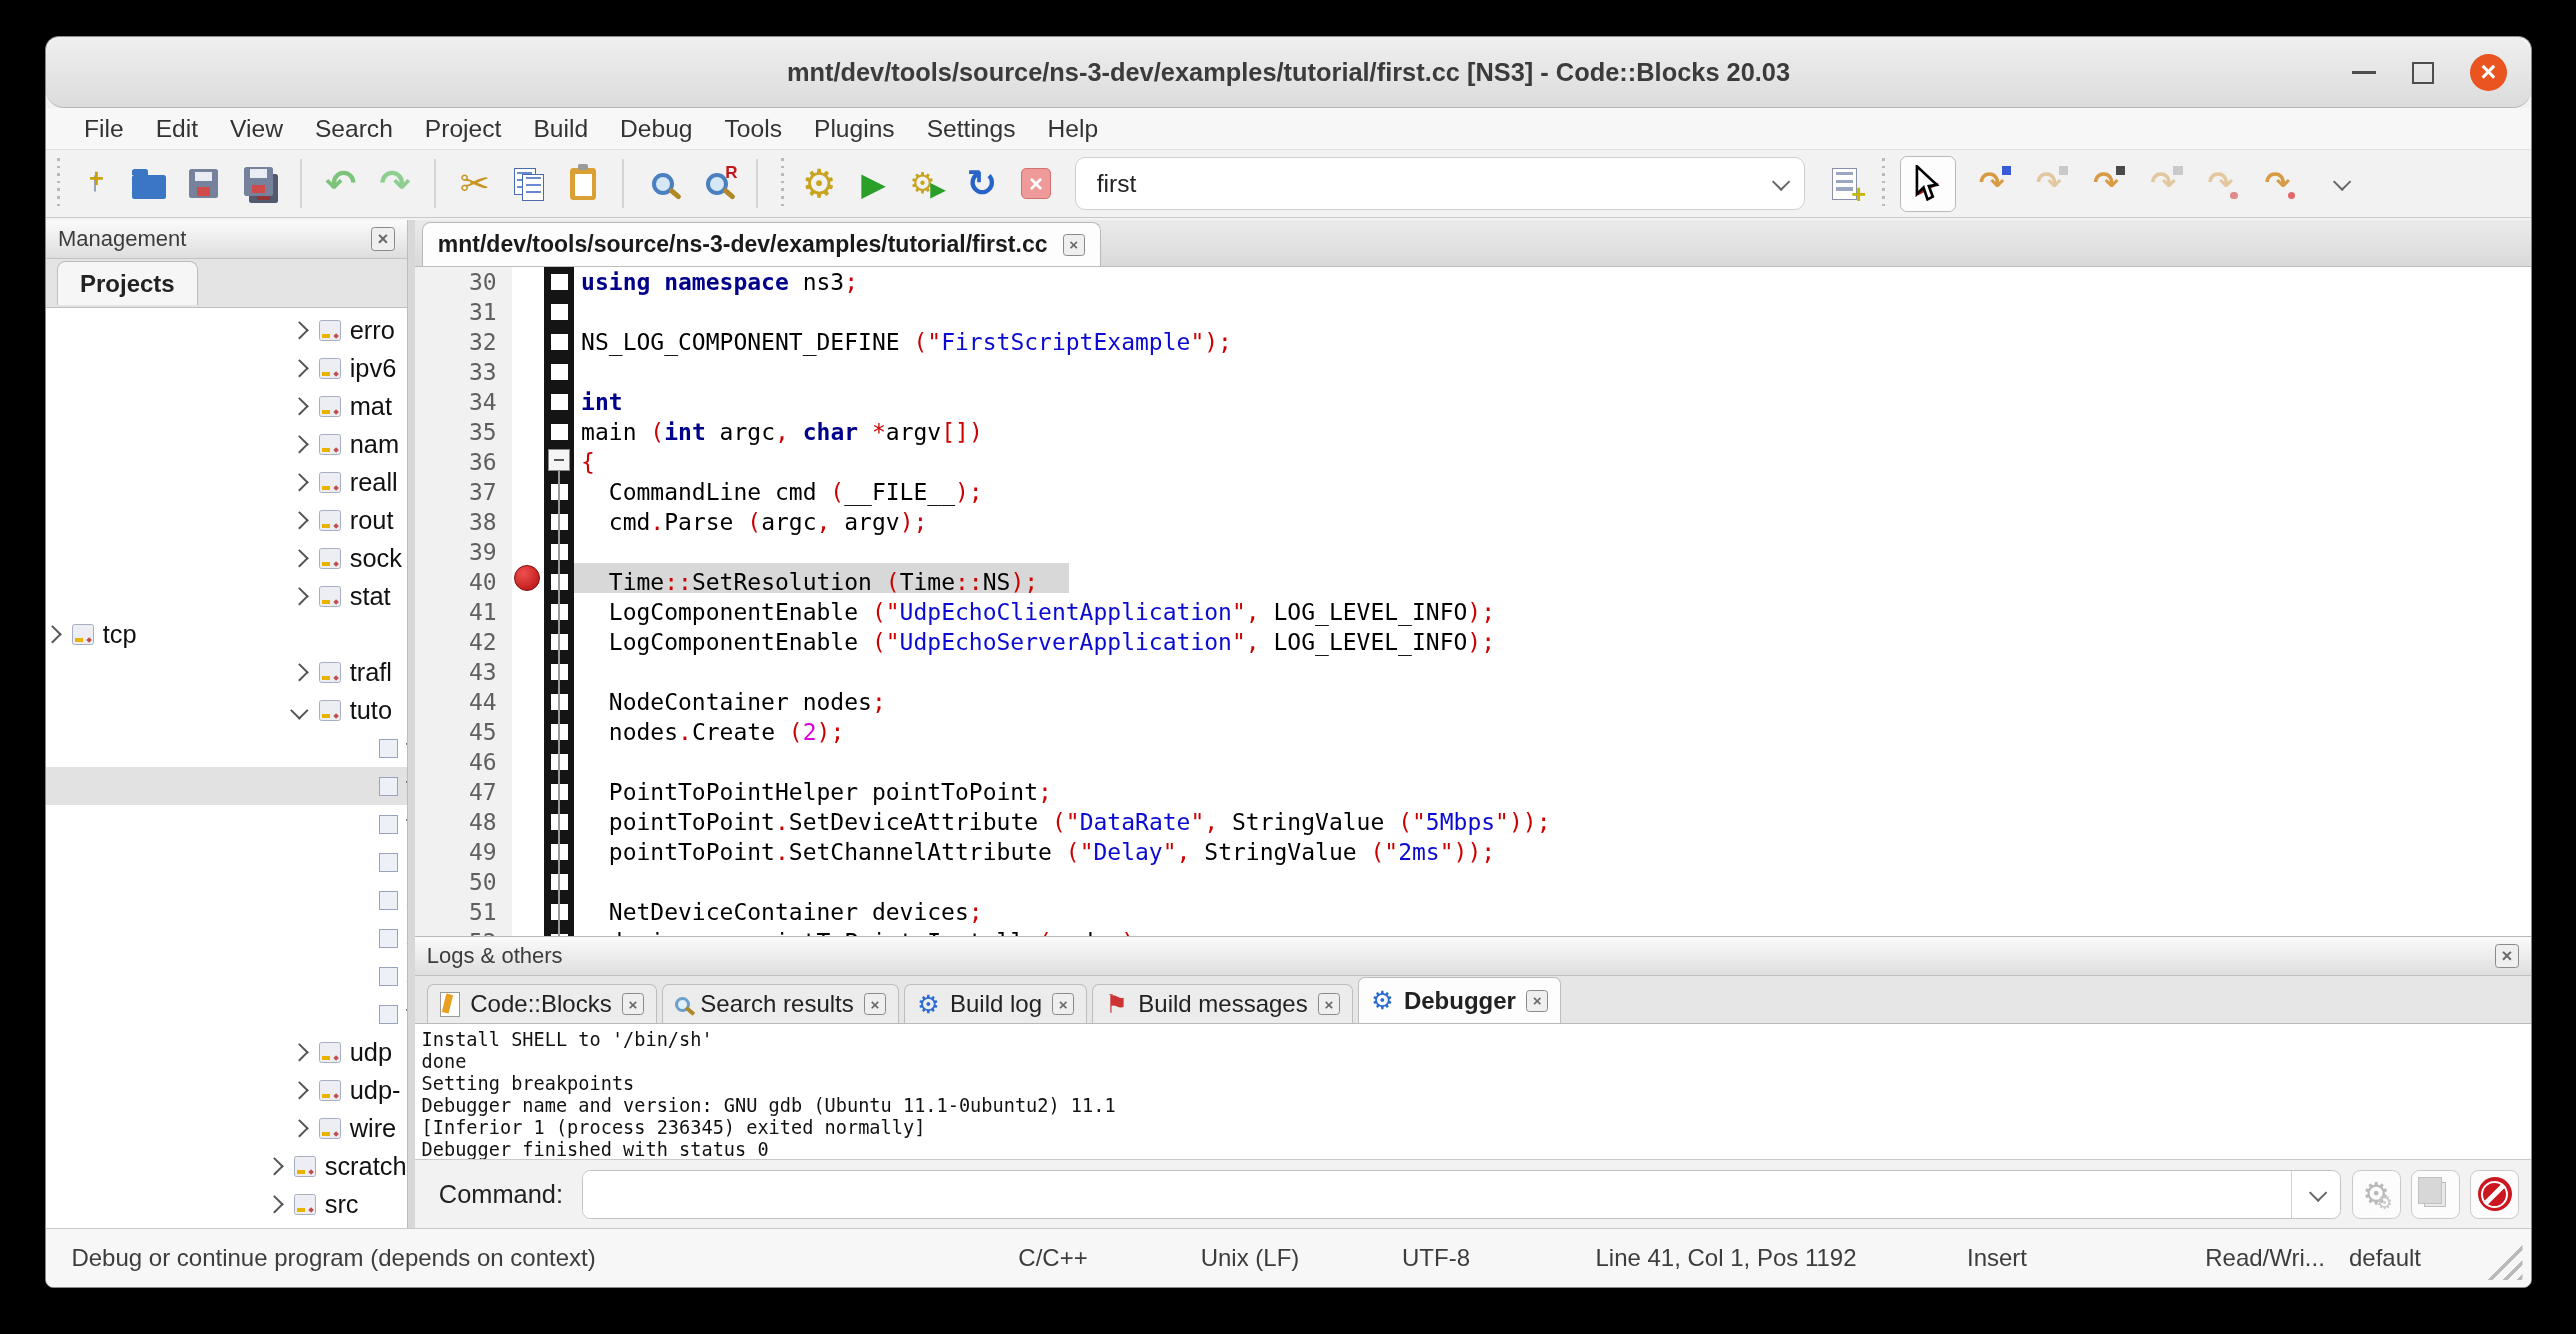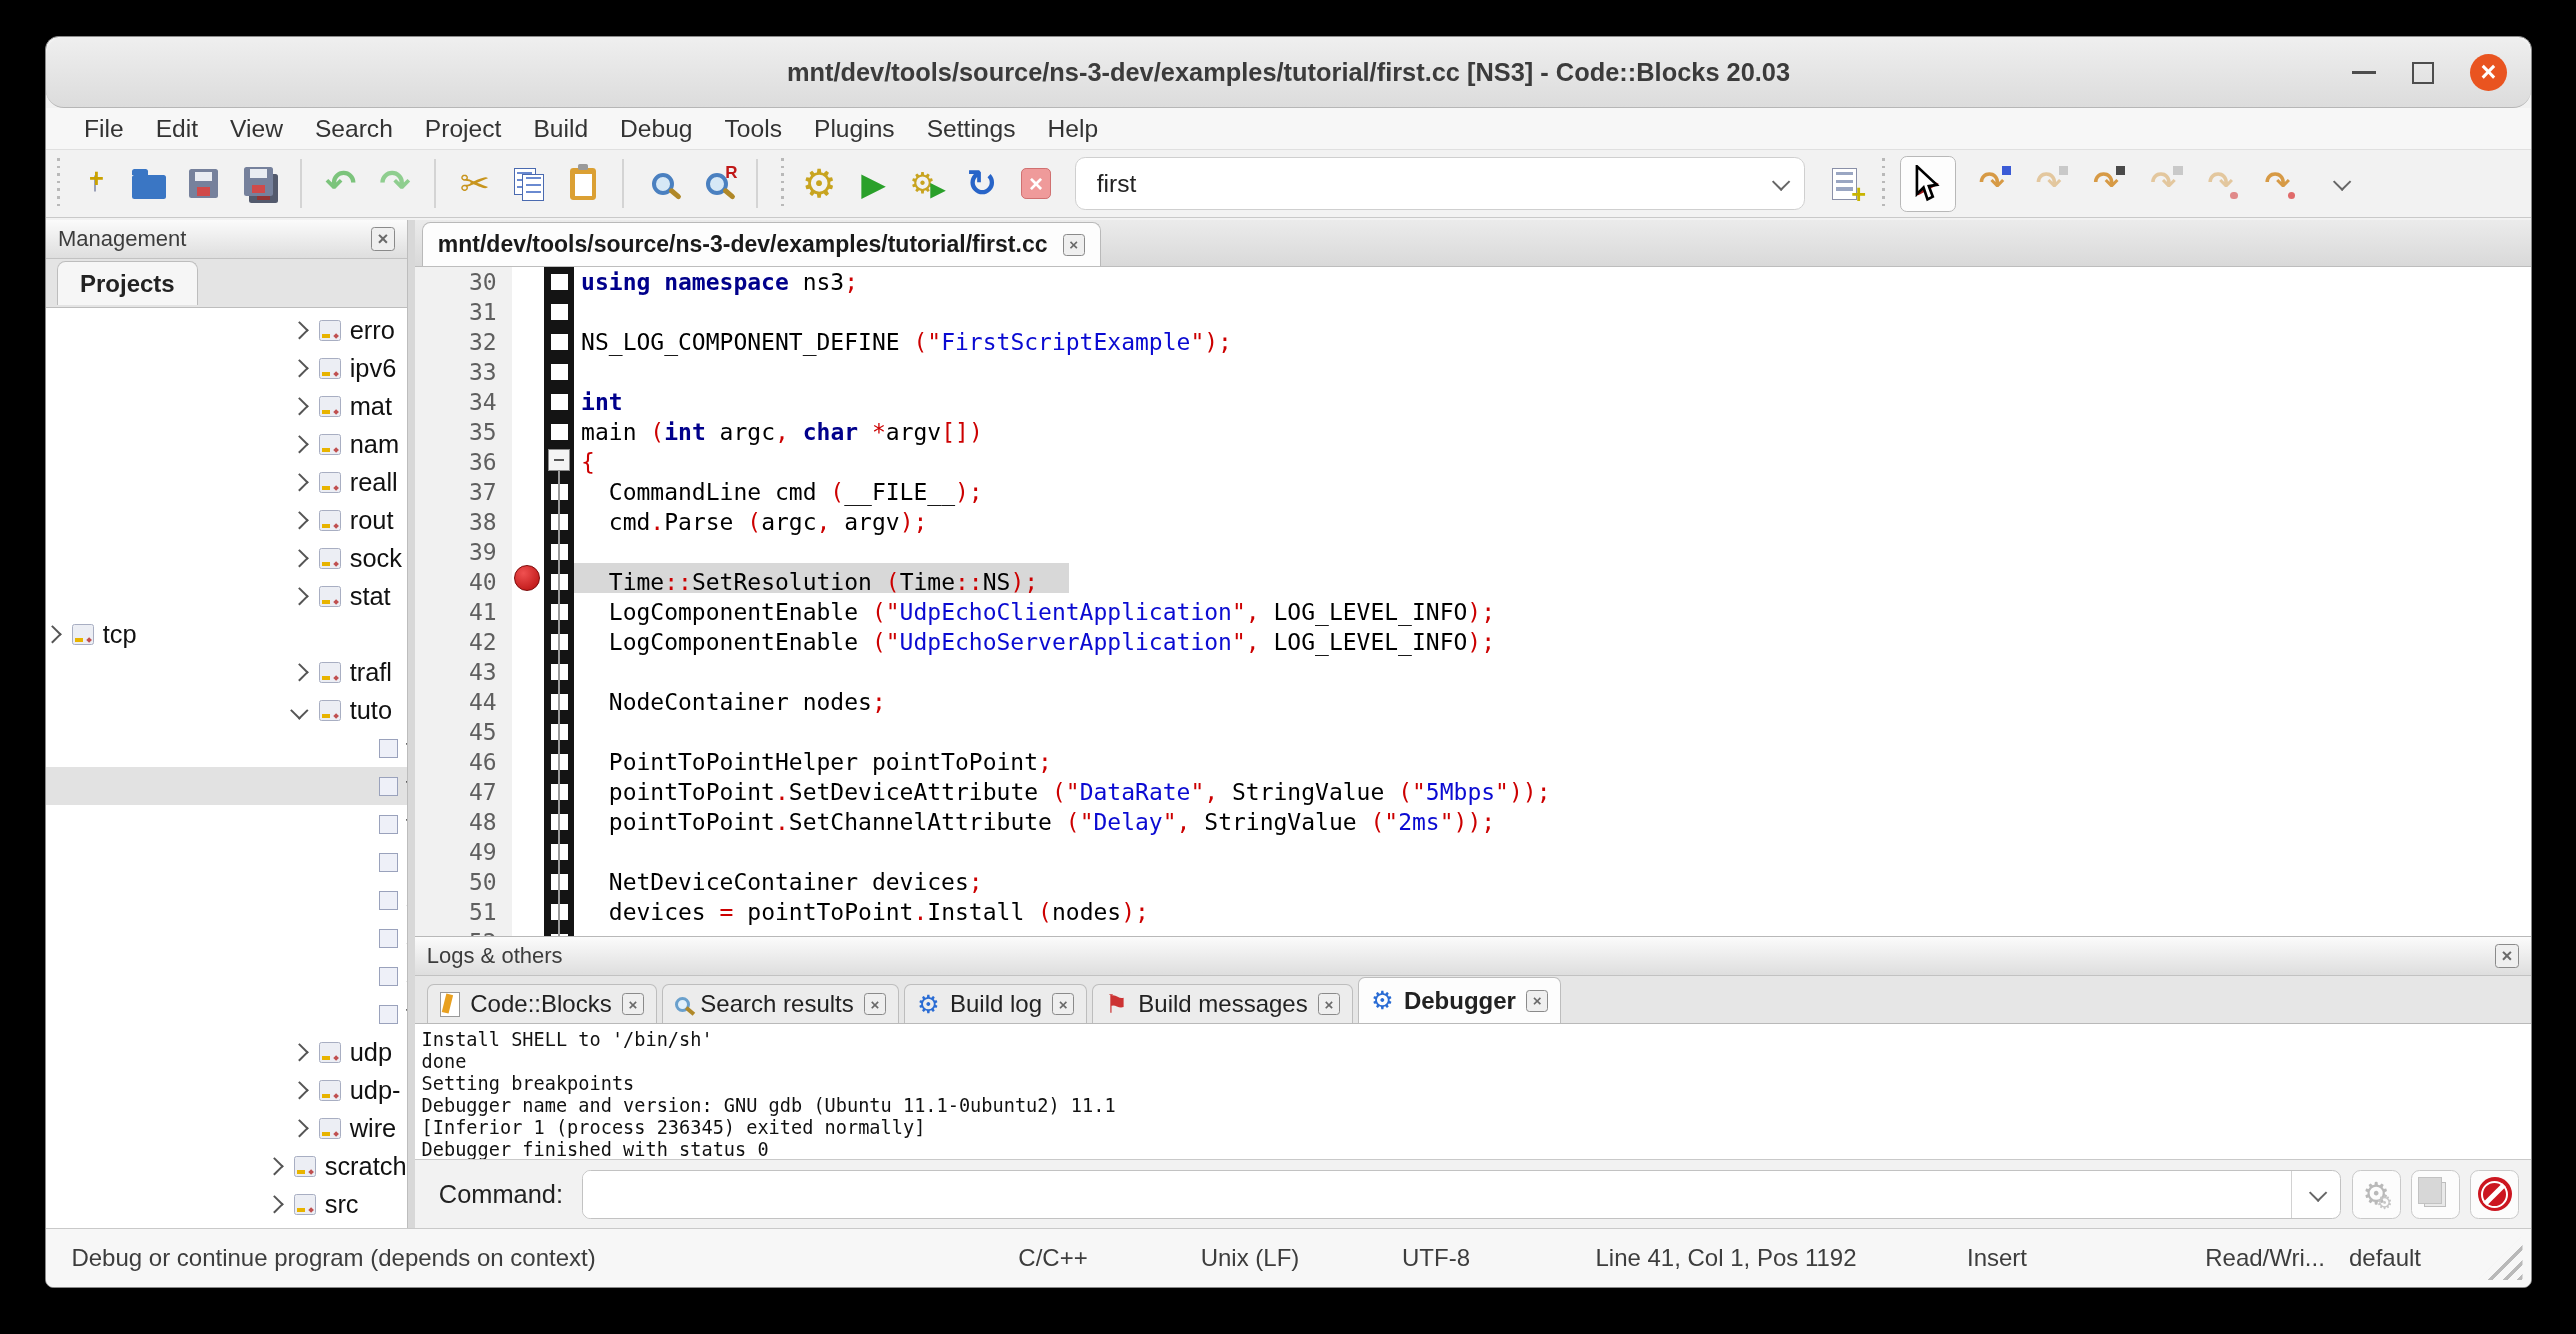--- a/index.html
+++ b/index.html
@@ -469,20 +469,21 @@
               <div class="code-line"><span class="cp">{</span></div>
               <div class="code-line"><span class="ct">  CommandLine cmd </span><span class="cp">(</span><span class="ct">__FILE__</span><span class="cp">);</span></div>
               <div class="code-line"><span class="ct">  cmd</span><span class="cp">.</span><span class="ct">Parse </span><span class="cp">(</span><span class="ct">argc</span><span class="cp">,</span><span class="ct"> argv</span><span class="cp">);</span></div>
               <div class="code-line"></div>
               <div class="hl-bar" style="top: 296px;"></div>
               <div class="code-line"><span class="ct">  Time</span><span class="cp">::</span><span class="ct">SetResolution </span><span class="cp">(</span><span class="ct">Time</span><span class="cp">::</span><span class="ct">NS</span><span class="cp">);</span></div>
               <div class="code-line"><span class="ct">  LogComponentEnable </span><span class="cp">("</span><span class="cs">UdpEchoClientApplication</span><span class="cp">",</span><span class="ct"> LOG_LEVEL_INFO</span><span class="cp">);</span></div>
               <div class="code-line"><span class="ct">  LogComponentEnable </span><span class="cp">("</span><span class="cs">UdpEchoServerApplication</span><span class="cp">",</span><span class="ct"> LOG_LEVEL_INFO</span><span class="cp">);</span></div>
               <div class="code-line"></div>
               <div class="code-line"><span class="ct">  NodeContainer nodes</span><span class="cp">;</span></div>
+              <div class="code-line"><span class="ct">  nodes</span><span class="cp">.</span><span class="ct">Create </span><span class="cp">(</span><span class="cn">2</span><span class="cp">);</span></div>
               <div class="code-line"></div>
               <div class="code-line"><span class="ct">  PointToPointHelper pointToPoint</span><span class="cp">;</span></div>
               <div class="code-line"><span class="ct">  pointToPoint</span><span class="cp">.</span><span class="ct">SetDeviceAttribute </span><span class="cp">("</span><span class="cs">DataRate</span><span class="cp">",</span><span class="ct"> StringValue </span><span class="cp">("</span><span class="cs">5Mbps</span><span class="cp">"));</span></div>
               <div class="code-line"><span class="ct">  pointToPoint</span><span class="cp">.</span><span class="ct">SetChannelAttribute </span><span class="cp">("</span><span class="cs">Delay</span><span class="cp">",</span><span class="ct"> StringValue </span><span class="cp">("</span><span class="cs">2ms</span><span class="cp">"));</span></div>
               <div class="code-line"></div>
               <div class="code-line"><span class="ct">  NetDeviceContainer devices</span><span class="cp">;</span></div>
               <div class="code-line"><span class="ct">  devices </span><span class="cp">=</span><span class="ct"> pointToPoint</span><span class="cp">.</span><span class="ct">Install </span><span class="cp">(</span><span class="ct">nodes</span><span class="cp">);</span></div>
             </div>
         </div>
       </div>

